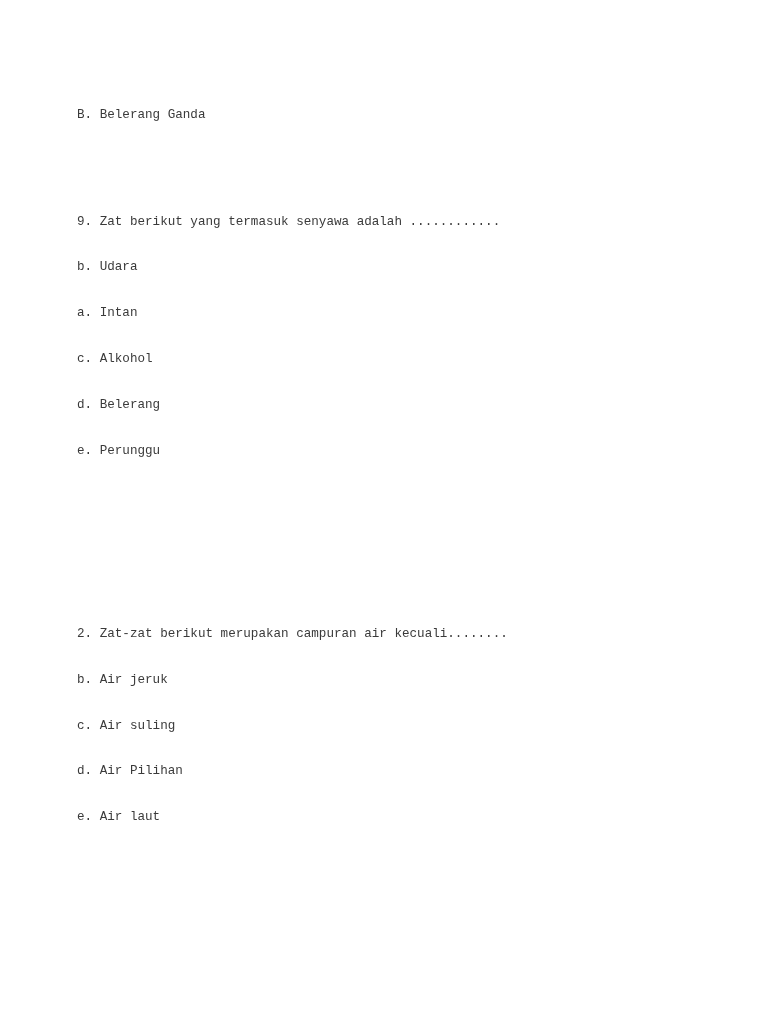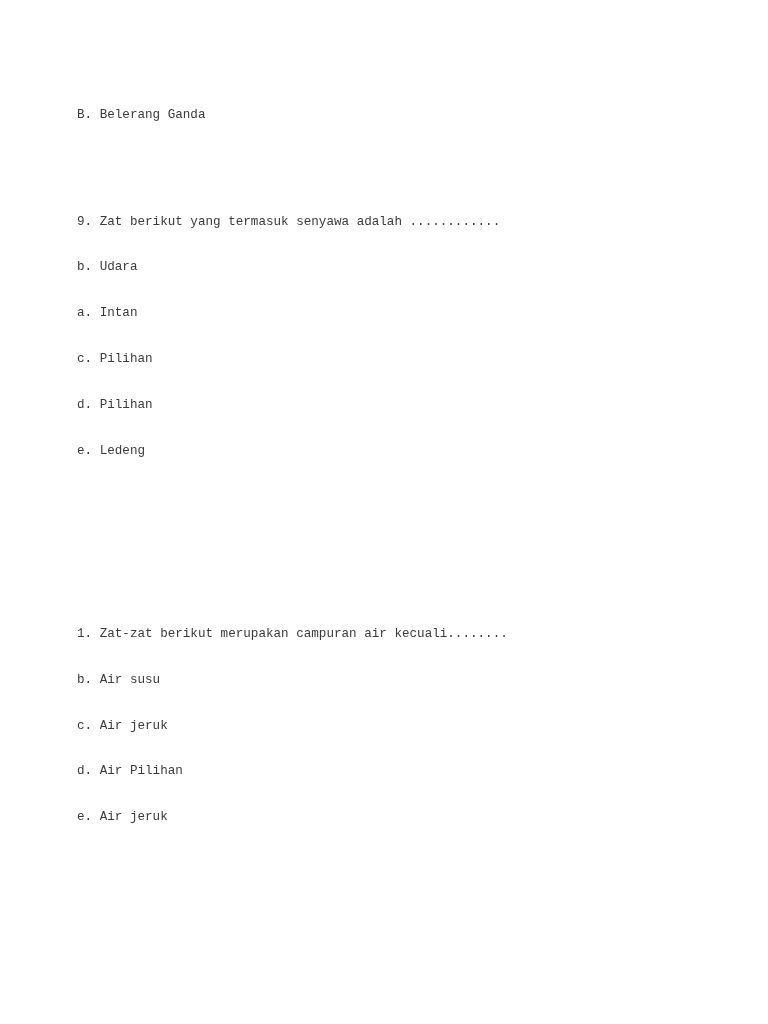--- a/index.html
+++ b/index.html
@@ -21,33 +21,33 @@
 <body>
 
 <div class="page">
   <div class="line">B. Belerang Ganda</div>
 
   
   <div>
     <div class="line">9. Zat berikut yang termasuk senyawa adalah ............</div>
     <div class="line">b. Udara</div>
     <div class="line">a. Intan</div>
-    <div class="line">c. Pilihan</div>
-    <div class="line">d. Pilihan</div>
-    <div class="line">e. Ledeng</div>
+    <div class="line">c. Alkohol</div>
+    <div class="line">d. Belerang</div>
+    <div class="line">e. Perunggu</div>
   </div>
   <div class="blank"></div>
 
   
   <div>
-    <div class="line">1. Zat-zat berikut merupakan campuran air kecuali........</div>
-    <div class="line">b. Air susu</div>
-    <div class="line">c. Air jeruk</div>
+    <div class="line">2. Zat-zat berikut merupakan campuran air kecuali........</div>
+    <div class="line">b. Air jeruk</div>
+    <div class="line">c. Air suling</div>
     <div class="line">d. Air Pilihan</div>
-    <div class="line">e. Air jeruk</div>
+    <div class="line">e. Air laut</div>
   </div>
   <div class="blank"></div>
 
   
   <div>
     
     
     
     
     

